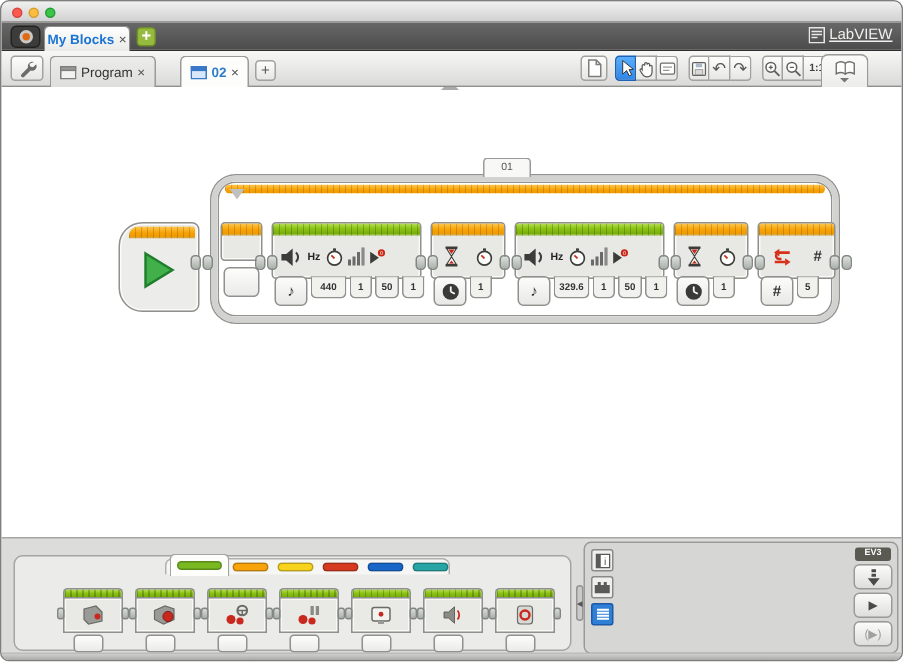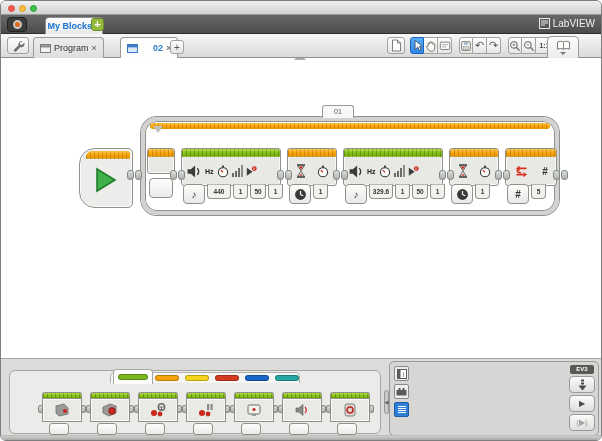--- a/index.html
+++ b/index.html
@@ -17,43 +17,43 @@
   .light.y{background:#fbbe40;border:1px solid #d89f2e;}
   .light.g{background:#3ac548;border:1px solid #2a9c35;}
   .title{position:absolute;left:0;right:0;top:1px;text-align:center;font-size:9px;color:#3c3c3c;}
 
   
   .projbar{position:absolute;left:0;top:14px;right:0;height:19px;
     background:linear-gradient(180deg,#686868,#4c4c4c);border-bottom:1px solid #2e2e2e;}
   .lobby-btn{position:absolute;left:6px;top:2px;width:20px;height:15px;background:#3c3c3a;
     border:1px solid #222;border-radius:4px;display:flex;align-items:center;justify-content:center;}
   .lobby-ring{width:9px;height:9px;border-radius:50%;border:2px solid #c8c8c6;background:#e06a14;}
-  .proj-tab{position:absolute;left:44px;top:2px;width:58px;height:17px;
+  .proj-tab{position:absolute;left:28px;top:2px;width:58px;height:17px;
     background:linear-gradient(180deg,#ffffff,#eaeae8);border:1px solid #8e8e8c;border-bottom:none;
     border-radius:4px 4px 0 0;display:flex;align-items:center;justify-content:center;gap:3px;}
   .proj-tab .lbl{font-size:9px;font-weight:bold;color:#1a74d4;}
   .proj-tab .x{font-size:9px;color:#555;line-height:9px;}
   .proj-add{position:absolute;left:90px;top:3px;width:13px;height:13px;background:#96ba3e;
     border:1px solid #6d8d28;border-radius:3px;color:#fff;font-size:11px;line-height:11px;
     text-align:center;font-weight:bold;}
   .labview{position:absolute;right:6px;top:3px;display:flex;align-items:center;gap:3px;color:#f0f0ee;}
-  .labview .txt{font-size:10px;letter-spacing:0px;}
+  .labview .txt{font-size:10px;letter-spacing:0px;text-decoration:underline;}
 
   
   .toolbar{position:absolute;left:0;top:33px;right:0;height:24px;
     background:linear-gradient(180deg,#f7f7f5,#dadad8);border-bottom:1px solid #8f8f8d;}
   .tbtn{background:linear-gradient(180deg,#fdfdfb,#e6e6e4);border:1px solid #a2a2a0;border-radius:3px;
     display:flex;align-items:center;justify-content:center;}
   .wrench-btn{position:absolute;left:6px;top:3px;width:22px;height:17px;}
   .doc-tab{position:absolute;top:3px;height:21px;border:1px solid #9a9a98;border-bottom:none;
     border-radius:4px 4px 0 0;display:flex;align-items:center;gap:3px;padding:0 6px;
     background:linear-gradient(180deg,#ececea,#dededc);}
   .doc-tab.sel{background:#fdfdfb;}
   .doc-tab .lbl{font-size:9px;color:#333;}
-  .doc-tab.sel .lbl{color:#2d7dc8;font-weight:bold;margin-left:12px;}
+  .doc-tab.sel .lbl{color:#2d7dc8;font-weight:bold;}
   .doc-tab .x{font-size:9px;color:#555;}
   .tab-add{position:absolute;left:169px;top:6px;width:14px;height:14px;font-size:10px;color:#555;}
   .rgroup{position:absolute;top:3px;display:flex;}
   .rgroup .tbtn{width:14px;height:17px;border-radius:0;border-left-width:0;}
   .rgroup .tbtn:first-child{border-radius:3px 0 0 3px;border-left-width:1px;}
   .rgroup .tbtn:last-child{border-radius:0 3px 3px 0;}
   .tbtn.sel{background:linear-gradient(180deg,#5aaefc,#2f87e8);border-color:#1c63b8;}
   .onebtn{position:absolute;top:3px;width:18px;height:17px;}
   .zoom-txt{font-size:7px;color:#444;font-weight:bold;}
   .book-tab{position:absolute;right:22px;top:2px;width:32px;height:22px;border:1px solid #9a9a98;

